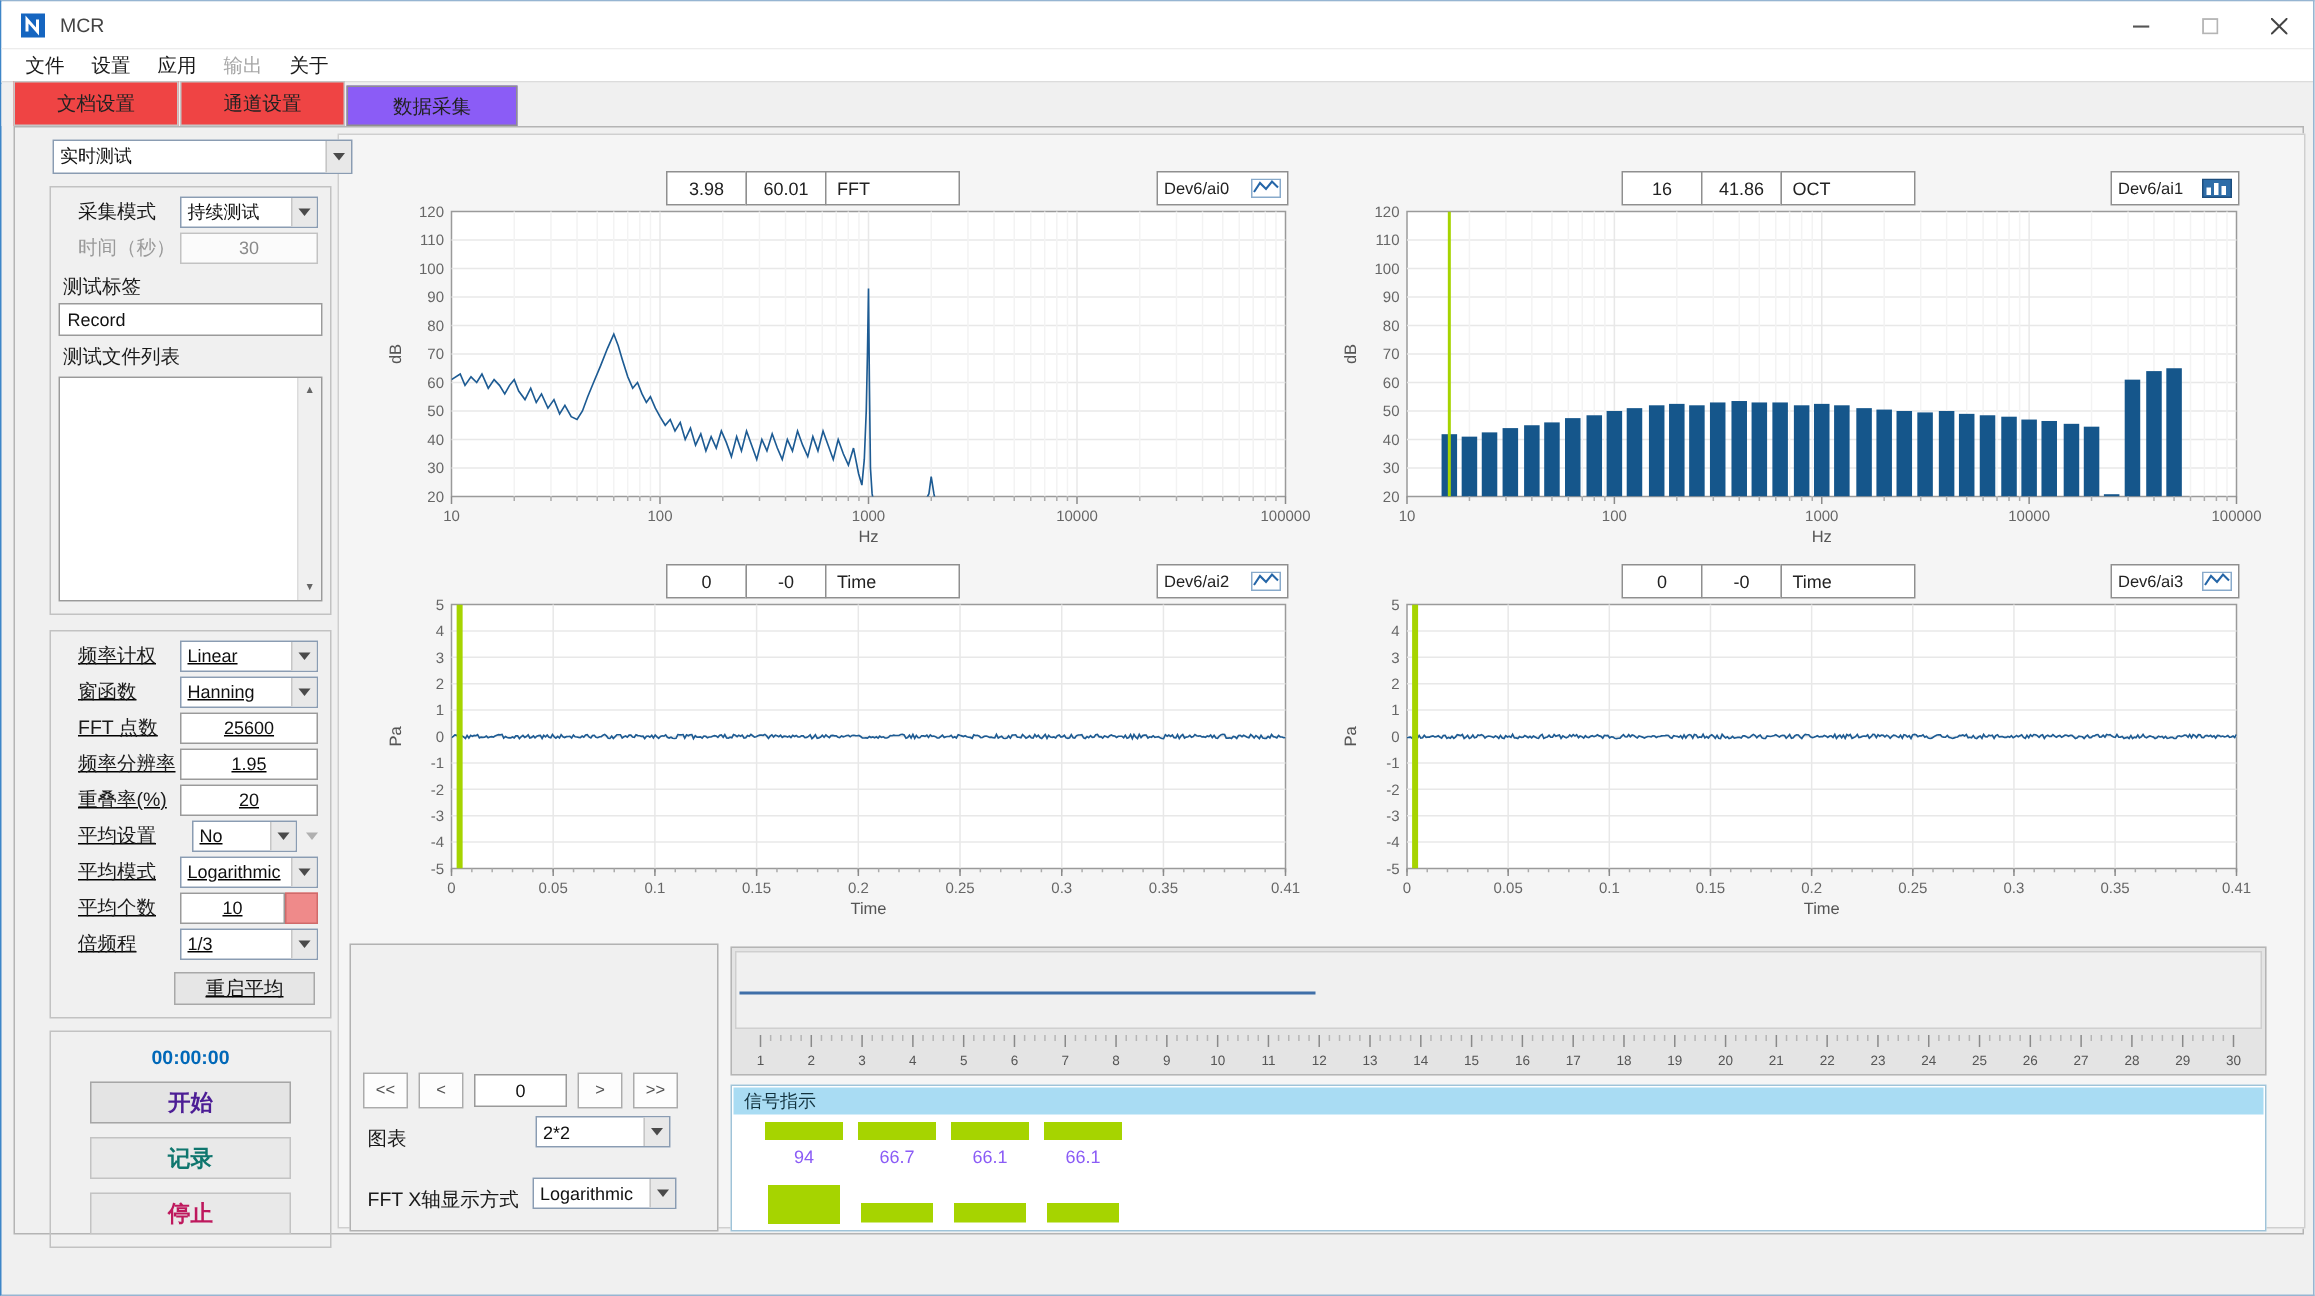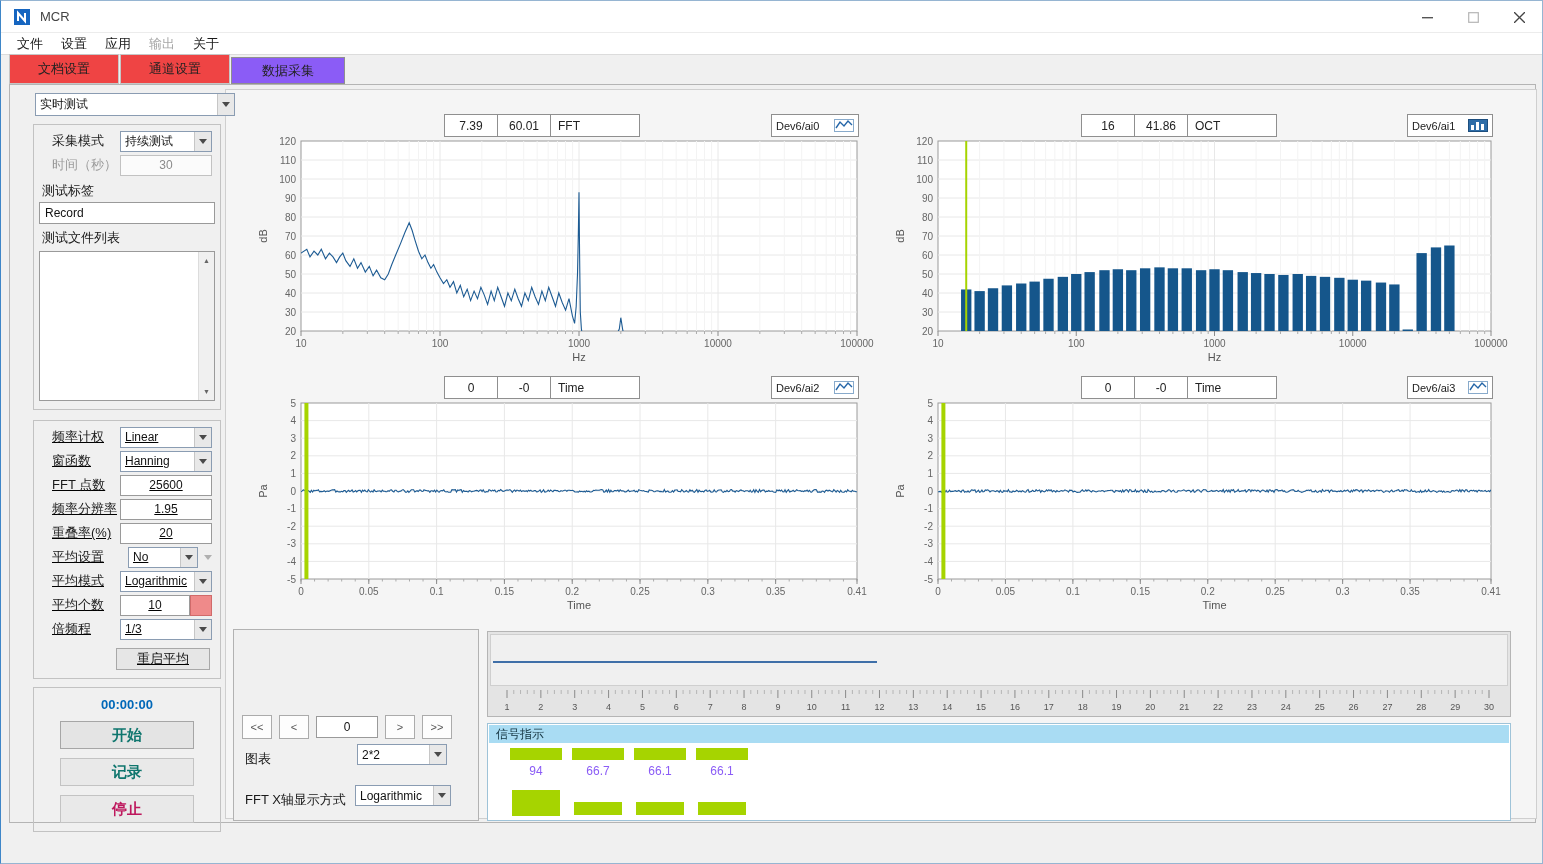--- a/index.html
+++ b/index.html
@@ -229,28 +229,28 @@
               </span>
             </div>
           </div>
         </div>
       <div class="btn restart">重启平均</div>
     </div>
 
     <div class="groupbox g3">
       <div class="timer" id="timer" style="color: rgb(0, 104, 184);">00:00:00</div>
       <div id="bigbtns">
-          <div class="bigbtn start" style="color: #0f766e;">开始</div>
+          <div class="bigbtn start" style="color: #4c1d95;">开始</div>
           <div class="bigbtn record" style="color: #0f766e;">记录</div>
           <div class="bigbtn stop" style="color: #be185d;">停止</div>
         </div>
     </div>
   </div>
 
-  <div class="vbox" style="left:443px;top:113px;width:54px">7.39</div>
+  <div class="vbox" style="left:443px;top:113px;width:54px">3.98</div>
   <div class="vbox" style="left:496px;top:113px;width:54px">60.01</div>
   <div class="vbox mode" style="left:549px;top:113px;width:90px">FFT</div>
   <div class="vbox dev" style="left:770px;top:113px;width:88px">
     <span class="devtxt">Dev6/ai0</span>
     <span class="devicon">
         <svg width="20" height="13" viewBox="0 0 20 13">
           <rect x="0.5" y="0.5" width="19" height="12" fill="#ffffff" stroke="#88aacb"></rect>
           <polyline points="2,9 6,3 10,7 14,2 18,6" fill="none" stroke="#2566a8" stroke-width="1.4"></polyline>
         </svg>
       </span>

